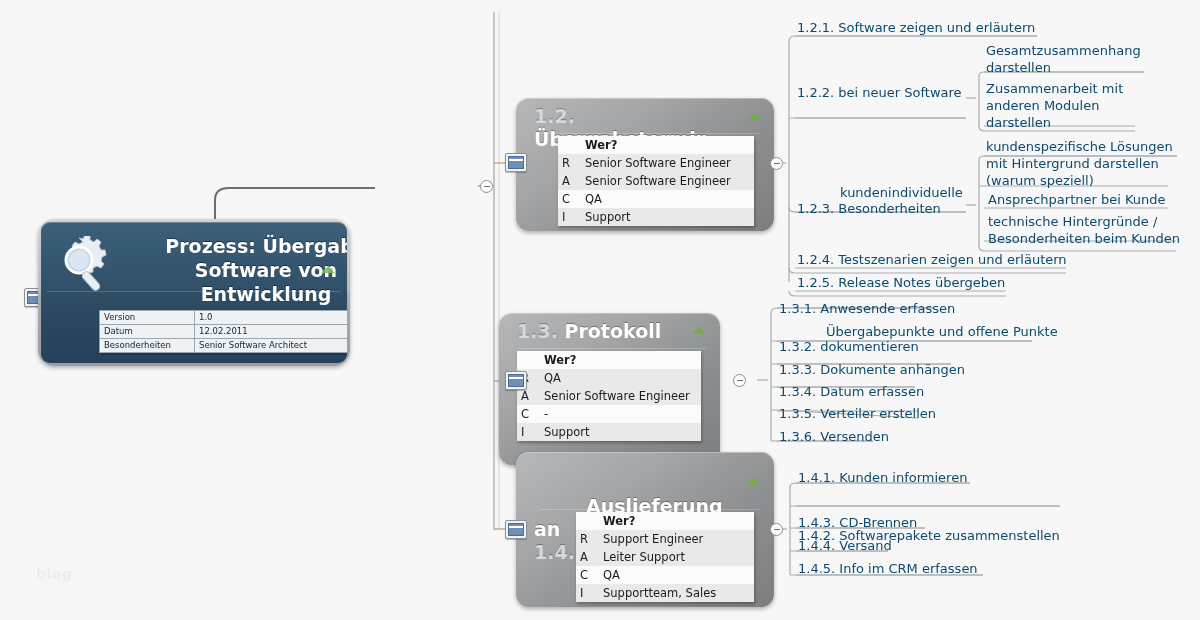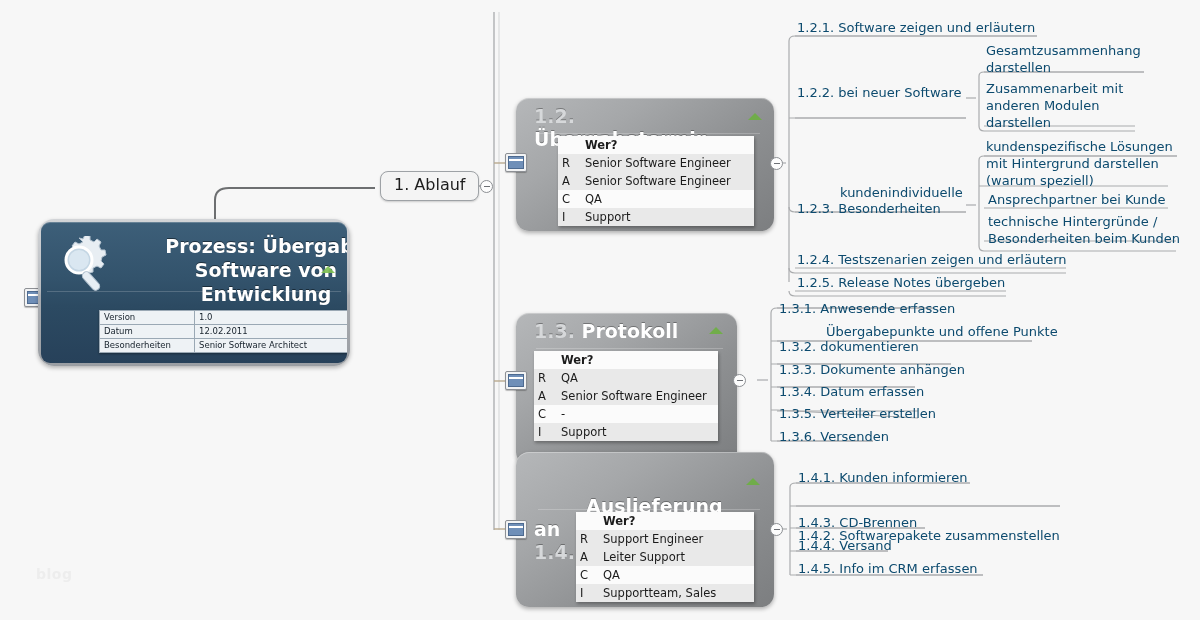--- a/index.html
+++ b/index.html
@@ -378,21 +378,20 @@
           </tr>
           <tr>
             <td class="k">Besonderheiten</td>
             <td>Senior Software Architect</td>
           </tr>
         </tbody>
       </table>
     </div>
   </div>
 
-  <div class="ablauf-node">1. Ablauf</div>
   <div class="bubble" style="left:480px; top:180px;"></div>
 
   <div class="grey-node" style="left:516px; top:98px; width:258px; height:133px;">
     <div class="gn-title" style="top:7px;"><span class="num">1.2.</span>
       <span>Übergabetermin</span></div>
     <div class="gn-arrow" style="right:12px; top:15px;"></div>
     <div class="gn-rule" style="left:22px; right:14px; top:35px;"></div>
 
     <table class="raci-table" style="left:42px; top:38px; width:196px;">
       <tbody>
@@ -419,21 +418,21 @@
           <td colspan="2">Support</td>
         </tr>
       </tbody>
     </table>
   </div>
   <div class="sheet-icon" style="left:505px; top:153px;">
     <div class="grid"></div>
   </div>
   <div class="bubble" style="left:770px; top:157px;"></div>
 
-  <div class="grey-node" style="left:516px; top:313px; width:221px; height:152px;">
+  <div class="grey-node" style="left:499px; top:313px; width:221px; height:152px;">
     <div class="gn-title" style="top:7px;"><span class="num">1.3.</span>
       <span>Protokoll</span></div>
     <div class="gn-arrow" style="right:14px; top:14px;"></div>
     <div class="gn-rule" style="left:20px; right:14px; top:35px;"></div>
 
     <table class="raci-table" style="left:18px; top:38px; width:184px;">
       <tbody>
         <tr class="hdr">
           <td class="rc"></td>
           <td>Wer?</td>

